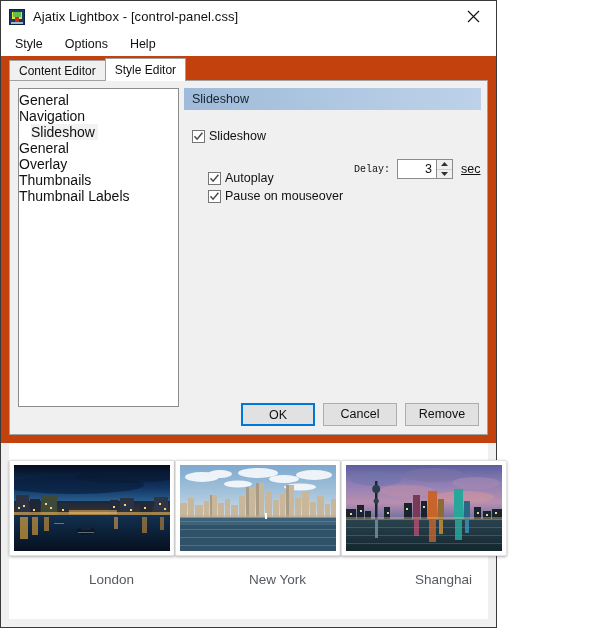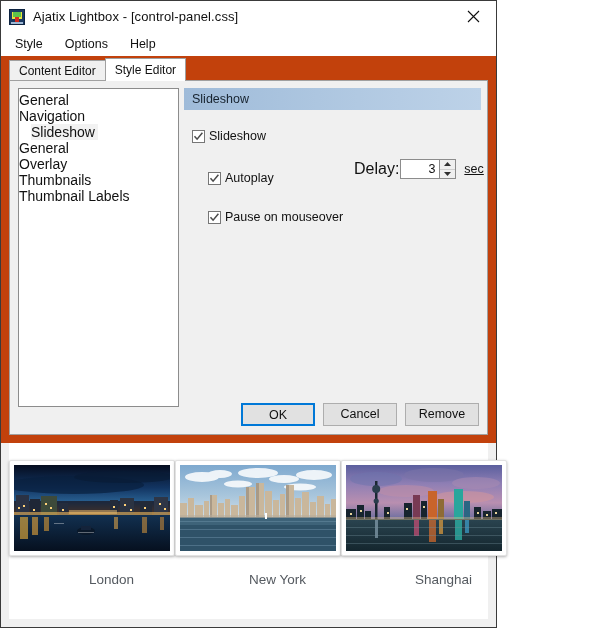--- a/index.html
+++ b/index.html
@@ -218,21 +218,21 @@
     box-sizing: border-box;
   }
 
   .row {
     position: absolute;
     display: flex;
     align-items: center;
   }
   .row-slideshow { left: 13px; top: 48px; }
   .row-autoplay  { left: 29px; top: 90px; }
-  .row-pause     { left: 29px; top: 129px; }
+  .row-pause     { left: 29px; top: 108px; }
 
   .checkbox {
     width: 13px;
     height: 13px;
     border: 1px solid #767676;
     background: #ffffff;
     box-sizing: border-box;
     display: inline-flex;
     align-items: center;
     justify-content: center;
@@ -250,23 +250,24 @@
 
   
   .delay-group {
     position: absolute;
     left: 175px;
     top: 78px;
     display: flex;
     align-items: center;
   }
   .delay-label {
-    font-size: 16px;
+    font-size: 10px;
     color: #111;
-    margin-right: 1px;
+    margin-right: 7px;
+    font-family: Liberation Mono, monospace;
   }
   .spin-wrap {
     display: flex;
     align-items: stretch;
     height: 20px;
     border: 1px solid #8c8c8c;
     background: #ffffff;
     box-sizing: border-box;
   }
   .spin-input {

